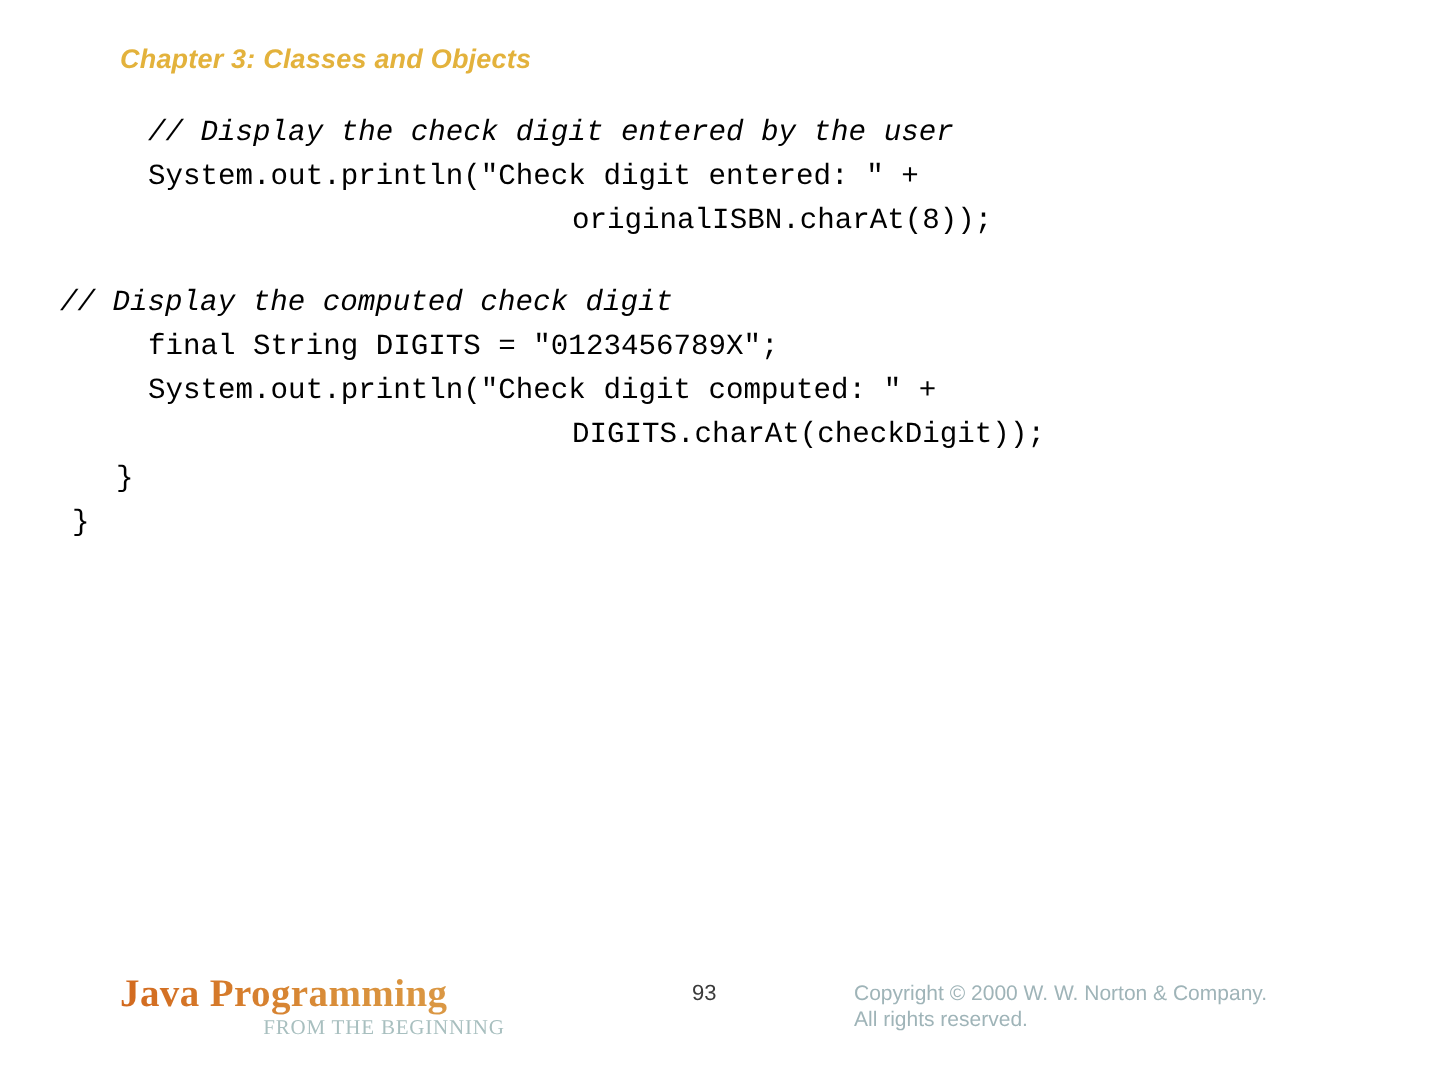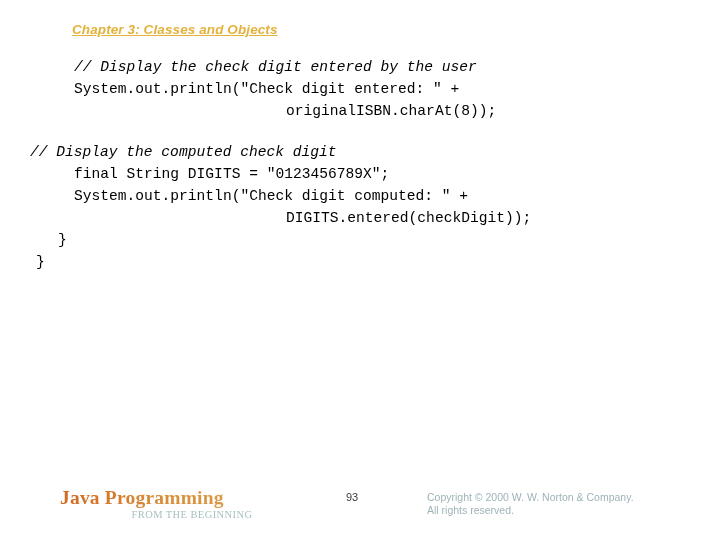--- a/index.html
+++ b/index.html
@@ -19,30 +19,29 @@
     position: absolute;
     left: 0; top: 0;
     width: 720px;
     height: 540px;
     background: #ffffff;
   }
 
   
   #chapter-title {
     position: absolute;
-    left: 72px;
+    left: 60px;
     top: 22px;
     font-family: "Liberation Sans", sans-serif;
     font-size: 13.5px;
     font-weight: bold;
     font-style: italic;
     color: #e3b23c;
     letter-spacing: 0.1px;
     white-space: nowrap;
-    text-decoration: underline;
   }
 
   
   #code-area {
     position: absolute;
     left: 0;
     top: 56px;
     width: 610px;
   }
 
@@ -131,21 +130,21 @@
   <div id="chapter-title">Chapter 3: Classes and Objects</div>
 
   <div id="code-area">
       <div class="code-line comment" style="padding-left: 74px;">// Display the check digit entered by the user</div>
       <div class="code-line" style="padding-left: 74px;">System.out.println("Check digit entered: " +</div>
       <div class="code-line" style="padding-left: 286px;">originalISBN.charAt(8));</div>
       <div class="code-line blank" style="padding-left: 74px;"></div>
       <div class="code-line comment" style="padding-left: 30px;">// Display the computed check digit</div>
       <div class="code-line" style="padding-left: 74px;">final String DIGITS = "0123456789X";</div>
       <div class="code-line" style="padding-left: 74px;">System.out.println("Check digit computed: " +</div>
-      <div class="code-line" style="padding-left: 286px;">DIGITS.entered(checkDigit));</div>
+      <div class="code-line" style="padding-left: 286px;">DIGITS.charAt(checkDigit));</div>
       <div class="code-line" style="padding-left: 58px;">}</div>
       <div class="code-line" style="padding-left: 36px;">}</div>
     </div>
 
   <div id="footer">
 
     <div id="brand-block">
       <div id="brand-title">Java Programming</div>
       <div id="brand-subtitle">FROM THE BEGINNING</div>
     </div>

